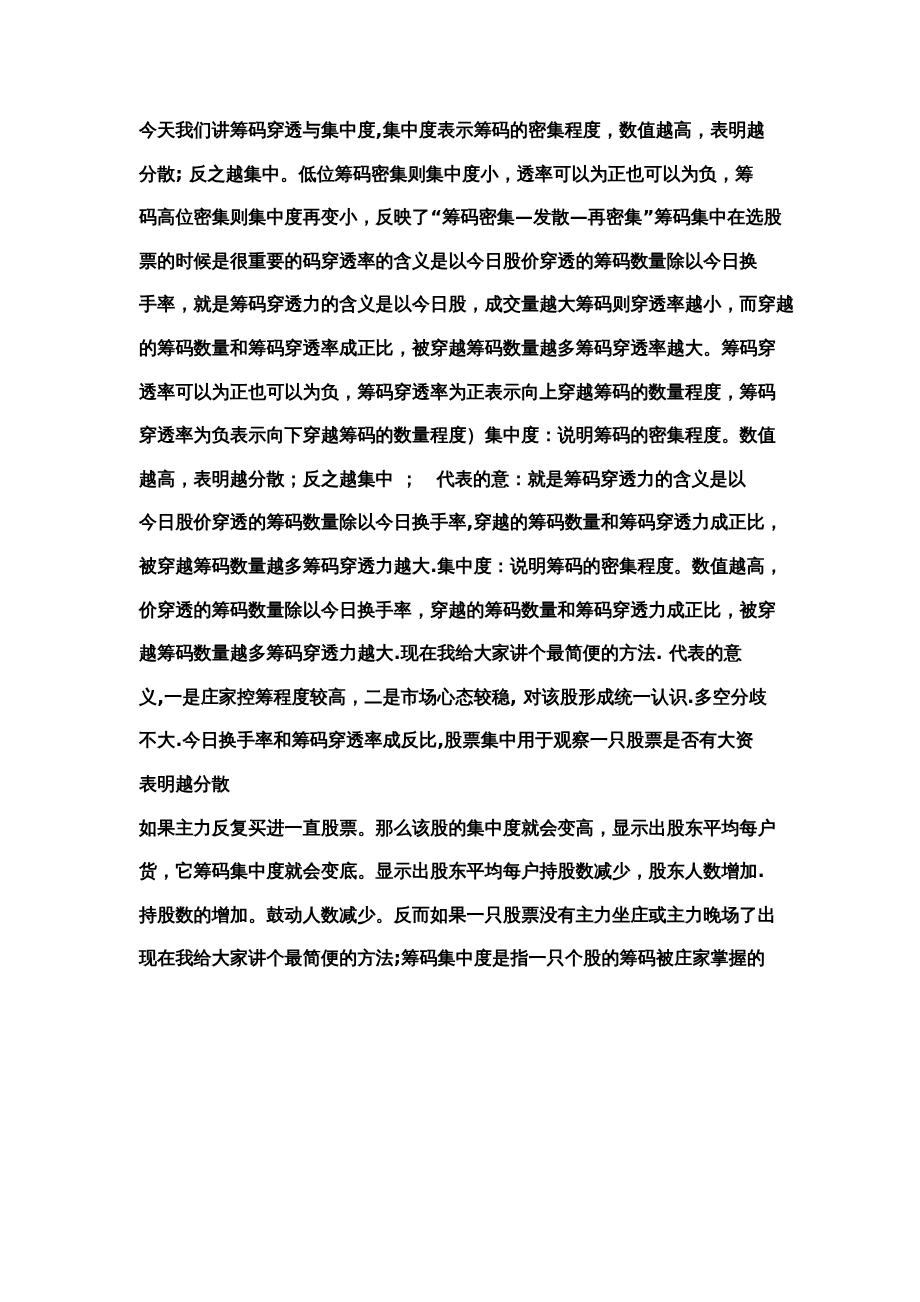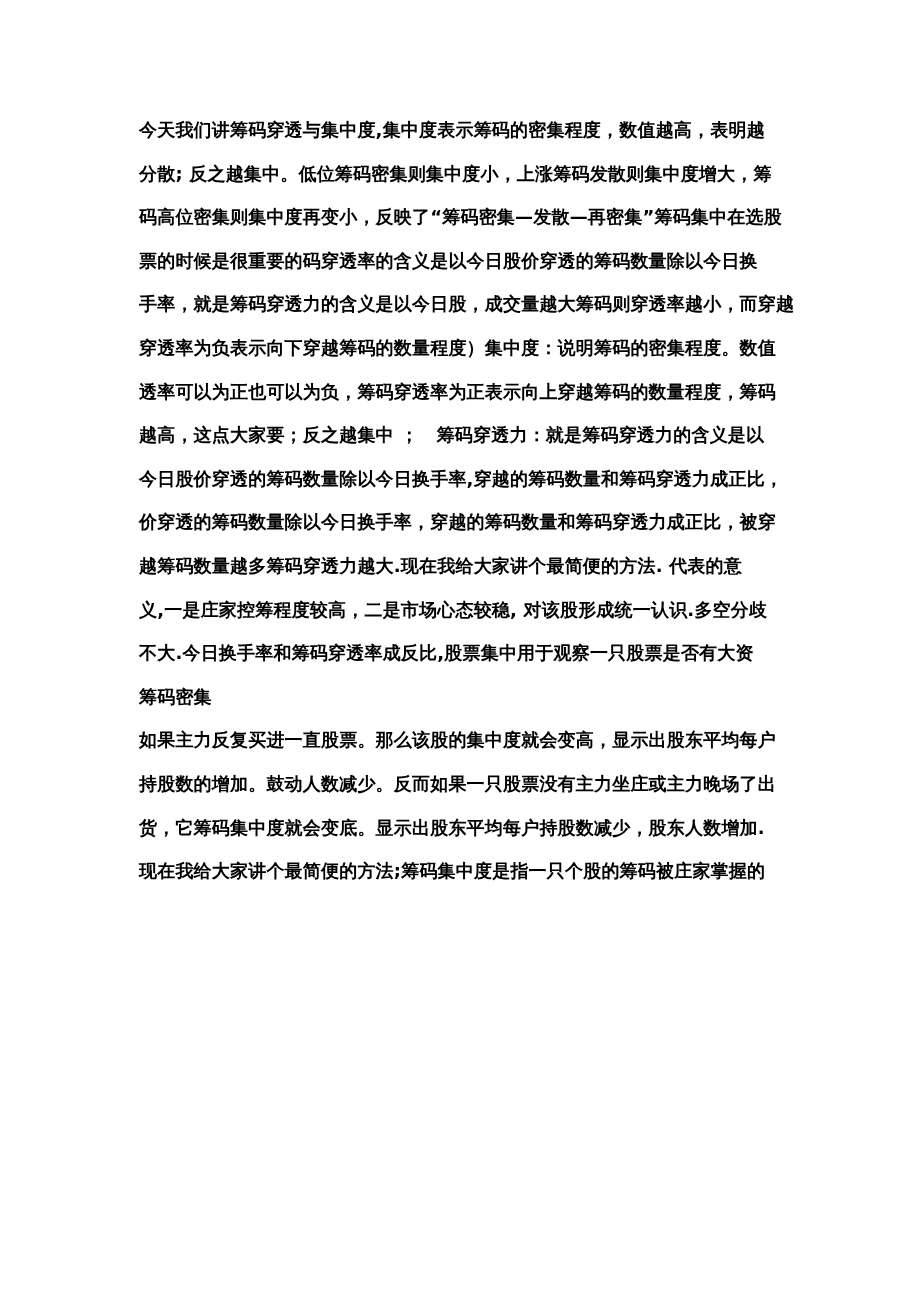--- a/index.html
+++ b/index.html
@@ -39,34 +39,36 @@
     letter-spacing: 0.2px;
   }
 </style>
 </head>
 <body>
 
 <div class="page">
   <div class="body-text">
     <div>
       <span class="line">今天我们讲筹码穿透与集中度,集中度表示筹码的密集程度，数值越高，表明越</span>
-      <span class="line">分散; 反之越集中。低位筹码密集则集中度小，上涨筹码发散则集中度增大，筹</span>
+      <span class="line">分散; 反之越集中。低位筹码密集则集中度小，透率可以为正也可以为负，筹</span>
       <span class="line">码高位密集则集中度再变小，反映了“筹码密集—发散—再密集”筹码集中在选股</span>
       <span class="line">票的时候是很重要的码穿透率的含义是以今日股价穿透的筹码数量除以今日换</span>
       <span class="line">手率，就是筹码穿透力的含义是以今日股，成交量越大筹码则穿透率越小，而穿越</span>
+      <span class="line">的筹码数量和筹码穿透率成正比，被穿越筹码数量越多筹码穿透率越大。筹码穿</span>
+      <span class="line">透率可以为正也可以为负，筹码穿透率为正表示向上穿越筹码的数量程度，筹码</span>
       <span class="line">穿透率为负表示向下穿越筹码的数量程度）集中度：说明筹码的密集程度。数值</span>
-      <span class="line">透率可以为正也可以为负，筹码穿透率为正表示向上穿越筹码的数量程度，筹码</span>
-      <span class="line">越高，这点大家要；反之越集中 ；　筹码穿透力：就是筹码穿透力的含义是以</span>
+      <span class="line">越高，表明越分散；反之越集中 ；　代表的意：就是筹码穿透力的含义是以</span>
       <span class="line">今日股价穿透的筹码数量除以今日换手率,穿越的筹码数量和筹码穿透力成正比，</span>
+      <span class="line">被穿越筹码数量越多筹码穿透力越大.集中度：说明筹码的密集程度。数值越高，</span>
       <span class="line">价穿透的筹码数量除以今日换手率，穿越的筹码数量和筹码穿透力成正比，被穿</span>
       <span class="line">越筹码数量越多筹码穿透力越大.现在我给大家讲个最简便的方法. 代表的意</span>
       <span class="line">义,一是庄家控筹程度较高，二是市场心态较稳, 对该股形成统一认识.多空分歧</span>
       <span class="line">不大.今日换手率和筹码穿透率成反比,股票集中用于观察一只股票是否有大资</span>
-      <span class="line">筹码密集</span>
+      <span class="line">表明越分散</span>
     </div>
     <div>
       <span class="line">如果主力反复买进一直股票。那么该股的集中度就会变高，显示出股东平均每户</span>
+      <span class="line">货，它筹码集中度就会变底。显示出股东平均每户持股数减少，股东人数增加.</span>
       <span class="line">持股数的增加。鼓动人数减少。反而如果一只股票没有主力坐庄或主力晚场了出</span>
-      <span class="line">货，它筹码集中度就会变底。显示出股东平均每户持股数减少，股东人数增加.</span>
       <span class="line">现在我给大家讲个最简便的方法;筹码集中度是指一只个股的筹码被庄家掌握的</span>
     </div>
   </div>
 </div>
 
 </body></html>

